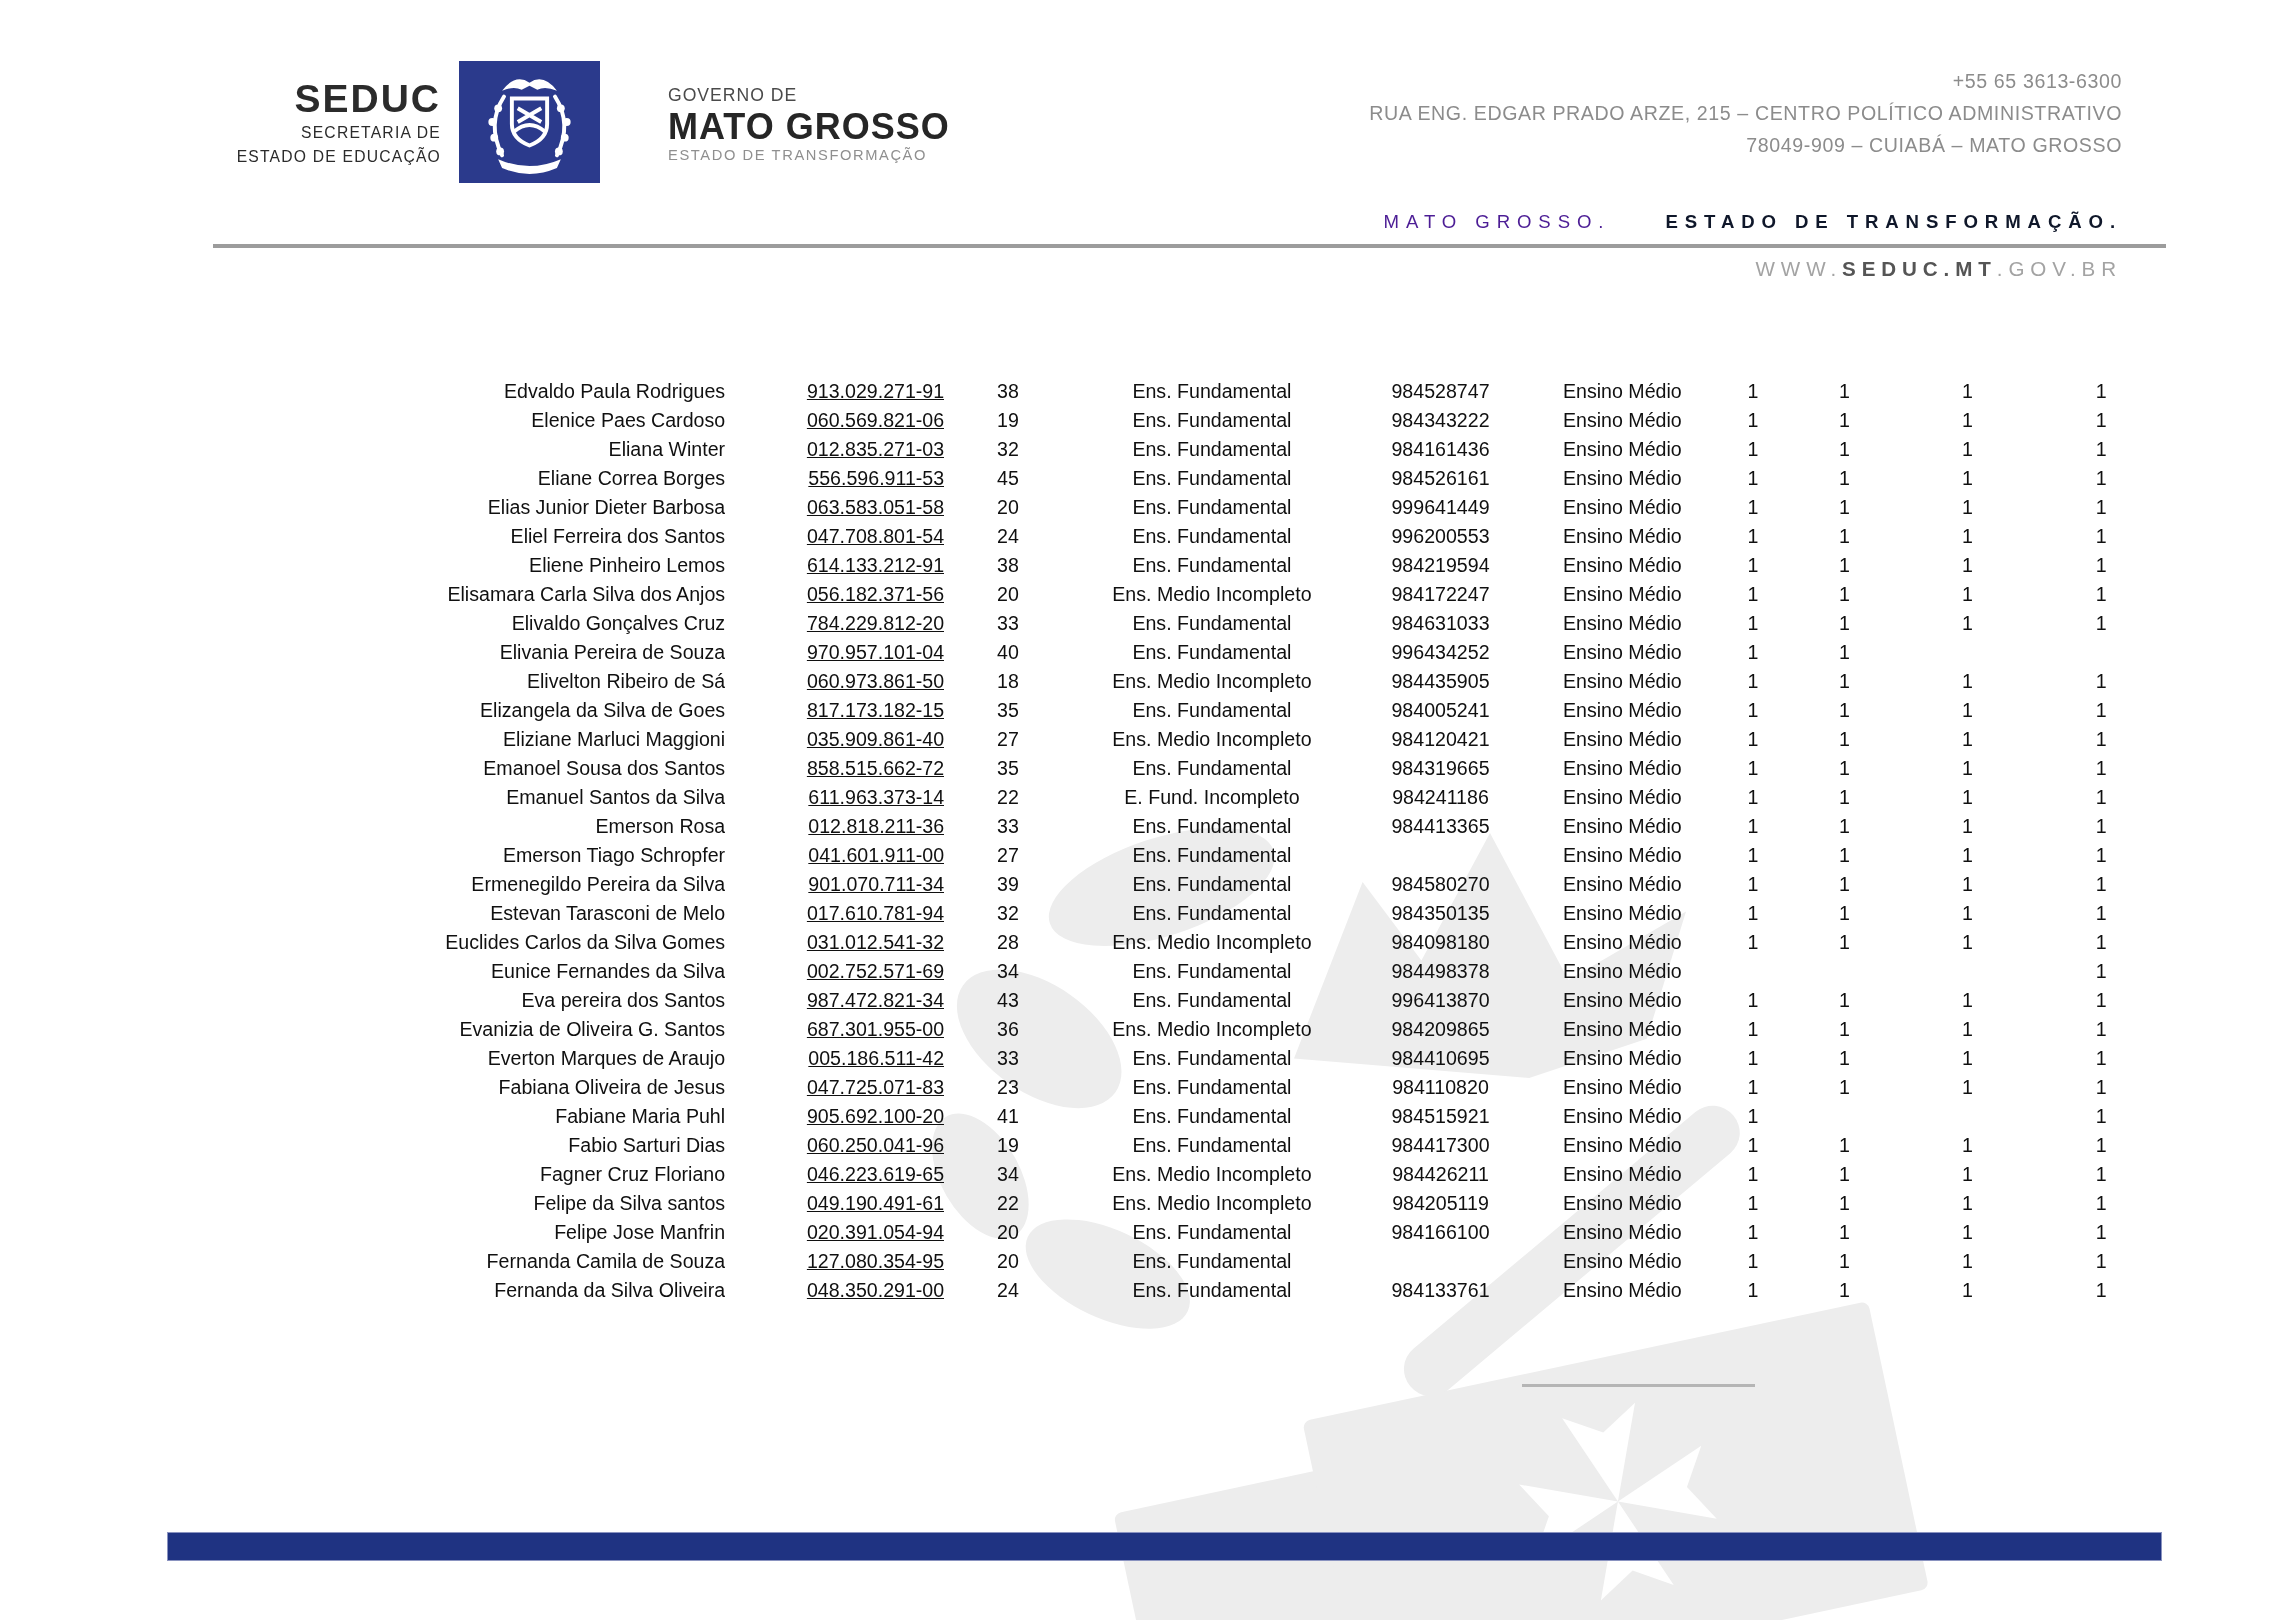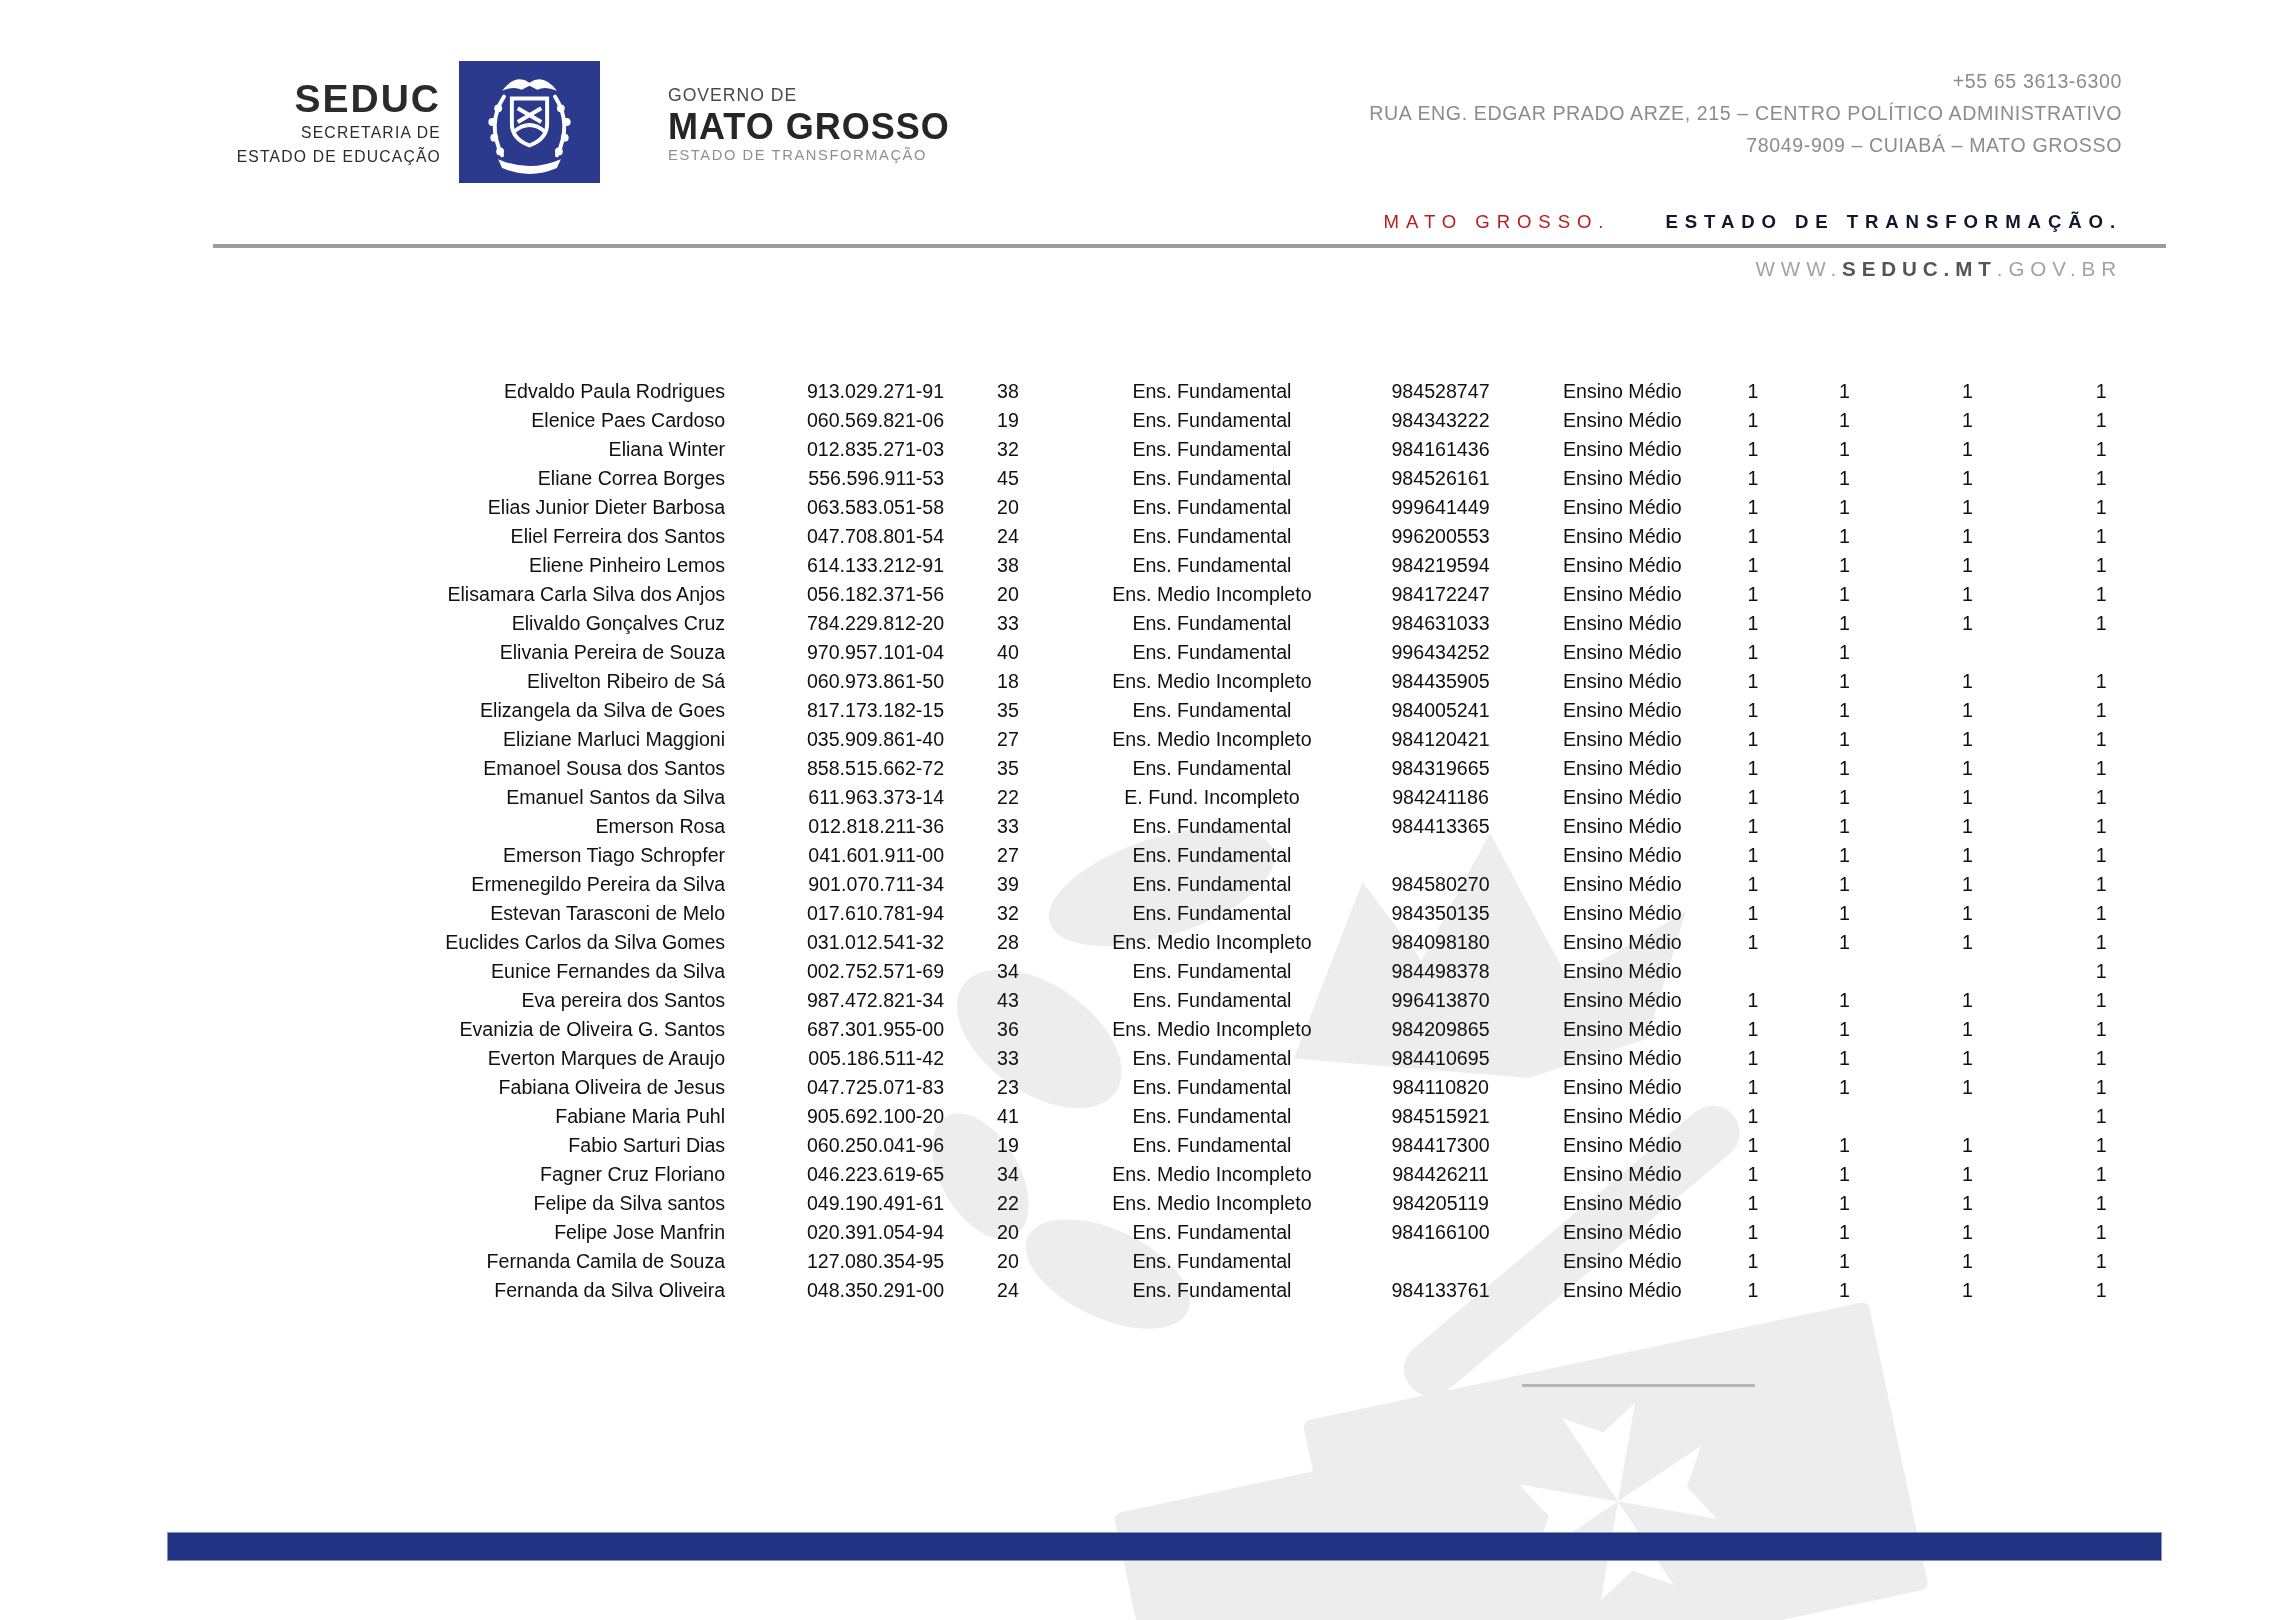--- a/index.html
+++ b/index.html
@@ -26,33 +26,33 @@
   .seduc-sub{font-size:15.7px;font-weight:normal;letter-spacing:1.2px;line-height:21.6px;margin-top:2.9px;}
   .logo-box{position:absolute;left:459px;top:61px;width:141px;height:122px;background:var(--brand-blue);}
   .logo-box svg{width:100%;height:100%;display:block;}
   .gov-block{position:absolute;left:668px;top:86px;}
   .gov-pre{font-size:17.6px;color:#4a4a4a;letter-spacing:1px;line-height:19.6px;}
   .gov-name{font-size:36px;font-weight:bold;color:#262626;letter-spacing:1px;line-height:41px;}
   .gov-sub{font-size:14.7px;color:#8f8f8f;letter-spacing:1.6px;line-height:17.6px;}
   .contact-block{position:absolute;right:171px;top:65px;text-align:right;color:var(--gray-header);
     font-size:19.6px;line-height:32px;letter-spacing:0.6px;}
   .tagline{position:absolute;right:171px;top:211px;font-size:18.6px;letter-spacing:6.9px;white-space:nowrap;}
-  .tagline .light{color:#b91c1c;}
+  .tagline .light{color:#4c1d95;}
   .tagline .strong{color:#0f172a;font-weight:bold;margin-left:43px;}
   .header-rule{position:absolute;left:213px;top:244px;width:1953px;height:3.9px;background:var(--rule-gray);}
   .website{position:absolute;right:171px;top:257px;font-size:20.6px;letter-spacing:5.9px;white-space:nowrap;}
   .website .light{color:#a3a3a3;}
   .website .strong{color:#555555;font-weight:bold;}
 
   
   .records{position:absolute;left:277px;top:377px;width:1889px;}
   table{border-collapse:collapse;table-layout:fixed;width:1889px;}
   td{font-size:19.6px;line-height:29px;height:29px;padding:0;white-space:nowrap;overflow:hidden;color:#101010;}
   .c-name{width:446px;text-align:right;}
-  .c-cpf{width:218px;text-align:right;}
+  .c-cpf{width:218px;text-align:right;text-decoration:underline;}
   .c-age{width:127px;text-align:center;}
   .c-edu{width:279px;text-align:center;}
   .c-phone{width:176px;text-align:center;}
   .c-level{width:186px;text-align:center;}
   .c-f1{width:74px;text-align:center;}
   .c-f2{width:108px;text-align:center;}
   .c-f3{width:137px;text-align:center;}
   .c-f4{width:129px;text-align:center;}
 
   .table-underline{position:absolute;left:1522px;top:1384px;width:233px;height:2.9px;background:#b5b5b5;}

